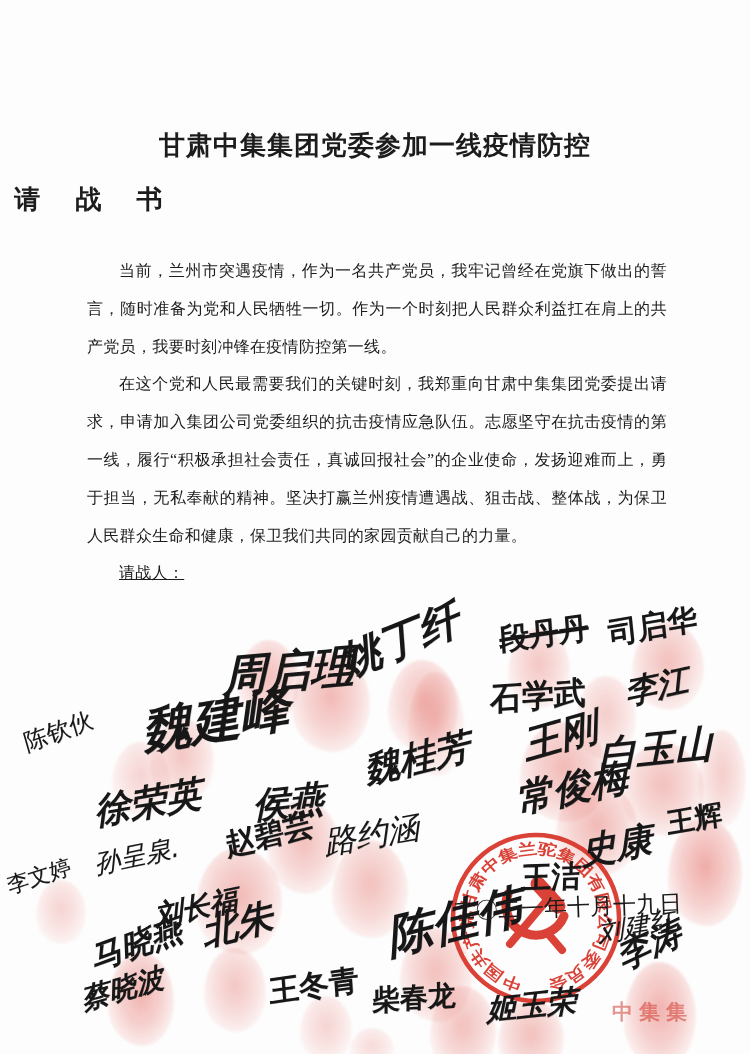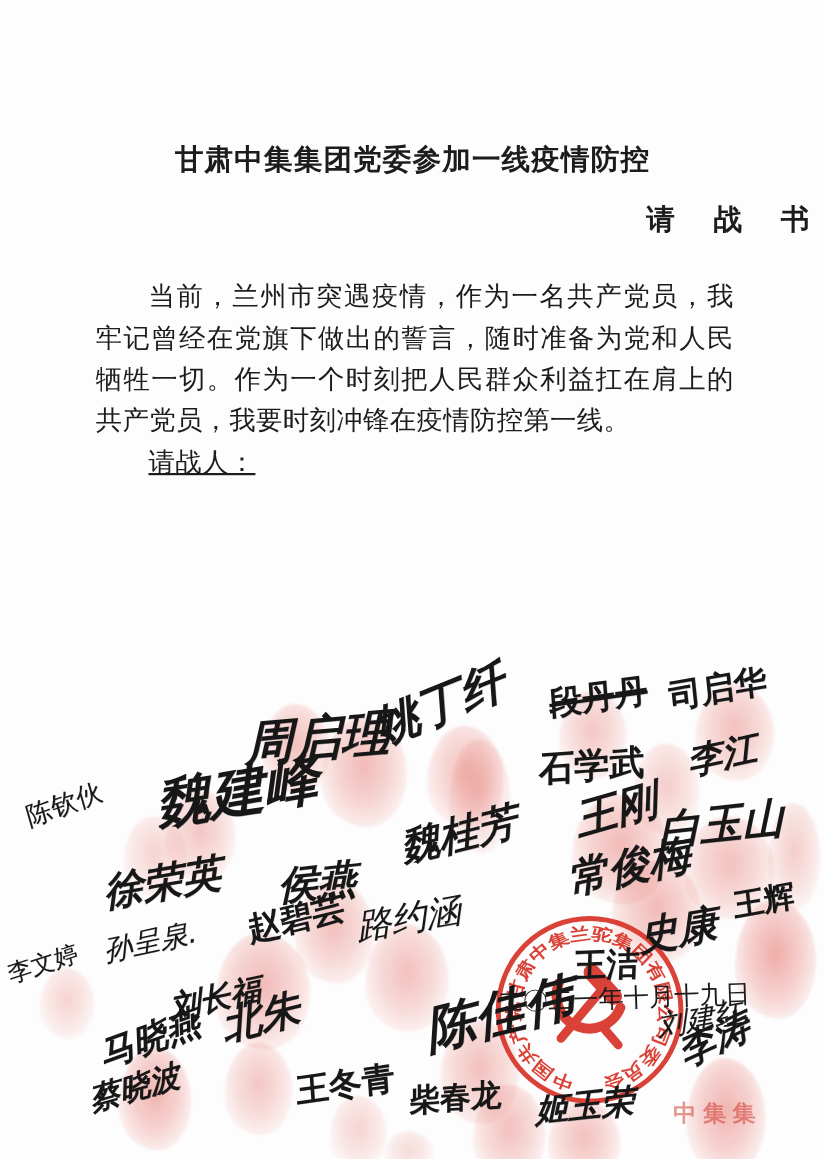--- a/index.html
+++ b/index.html
@@ -6,26 +6,26 @@
   .page{
     position:relative;width:750px;height:1054px;margin:0 auto;
     background:#fdfdfd;overflow:hidden;
     font-family:"Liberation Serif","DejaVu Serif",serif;color:#1c1c1c;
   }
   .title{
     position:absolute;left:0;top:128px;width:100%;text-align:center;
     font-size:26px;font-weight:bold;letter-spacing:1px;
   }
   .subtitle{
-    position:absolute;left:0;top:182px;width:100%;text-align:right;
+    position:absolute;left:0;top:182px;width:100%;text-align:left;
     font-size:26px;font-weight:bold;letter-spacing:.55em;text-indent:.55em;
   }
   .bodytext{
     position:absolute;left:87px;top:252px;width:580px;z-index:1;
-    font-size:24px;line-height:37.8px;text-align:justify;letter-spacing:.3px;
+    font-size:16px;line-height:37.8px;text-align:justify;letter-spacing:.3px;
   }
   .bodytext p{margin:0;text-indent:2em;}
   .signers-label{text-indent:2em;text-decoration:underline;}
   .layer{position:absolute;left:0;top:0;width:750px;height:1054px;pointer-events:none;}
   .prints{z-index:2;}
   .sealz{z-index:3;}
   .sigs{z-index:4;}
   .fp{
     position:absolute;border-radius:48% 52% 46% 54%/58% 52% 48% 42%;
     background:radial-gradient(ellipse at 50% 45%,
@@ -54,20 +54,21 @@
 </head>
 <body>
 
 <div class="page">
 
   <div class="title">甘肃中集集团党委参加一线疫情防控</div>
   <div class="subtitle">请 战 书</div>
 
   <div class="bodytext">
     <p>当前，兰州市突遇疫情，作为一名共产党员，我牢记曾经在党旗下做出的誓言，随时准备为党和人民牺牲一切。作为一个时刻把人民群众利益扛在肩上的共产党员，我要时刻冲锋在疫情防控第一线。</p>
+    <p>在这个党和人民最需要我们的关键时刻，我郑重向甘肃中集集团党委提出请求，申请加入集团公司党委组织的抗击疫情应急队伍。志愿坚守在抗击疫情的第一线，履行“积极承担社会责任，真诚回报社会”的企业使命，发扬迎难而上，勇于担当，无私奉献的精神。坚决打赢兰州疫情遭遇战、狙击战、整体战，为保卫人民群众生命和健康，保卫我们共同的家园贡献自己的力量。</p>
     <p class="signers-label">请战人：</p>
   </div>
 
   <div class="layer prints">
       <div class="fp" style="left: 238px; top: 640px; width: 62px; height: 82px; opacity: 0.45;"></div>
       <div class="fp" style="left: 292px; top: 652px; width: 78px; height: 100px; opacity: 0.5;"></div>
       <div class="fp" style="left: 388px; top: 660px; width: 70px; height: 92px; opacity: 0.45;"></div>
       <div class="fp" style="left: 508px; top: 628px; width: 62px; height: 80px; opacity: 0.4;"></div>
       <div class="fp" style="left: 632px; top: 622px; width: 72px; height: 88px; opacity: 0.45;"></div>
       <div class="fp" style="left: 112px; top: 742px; width: 58px; height: 74px; opacity: 0.3;"></div>

